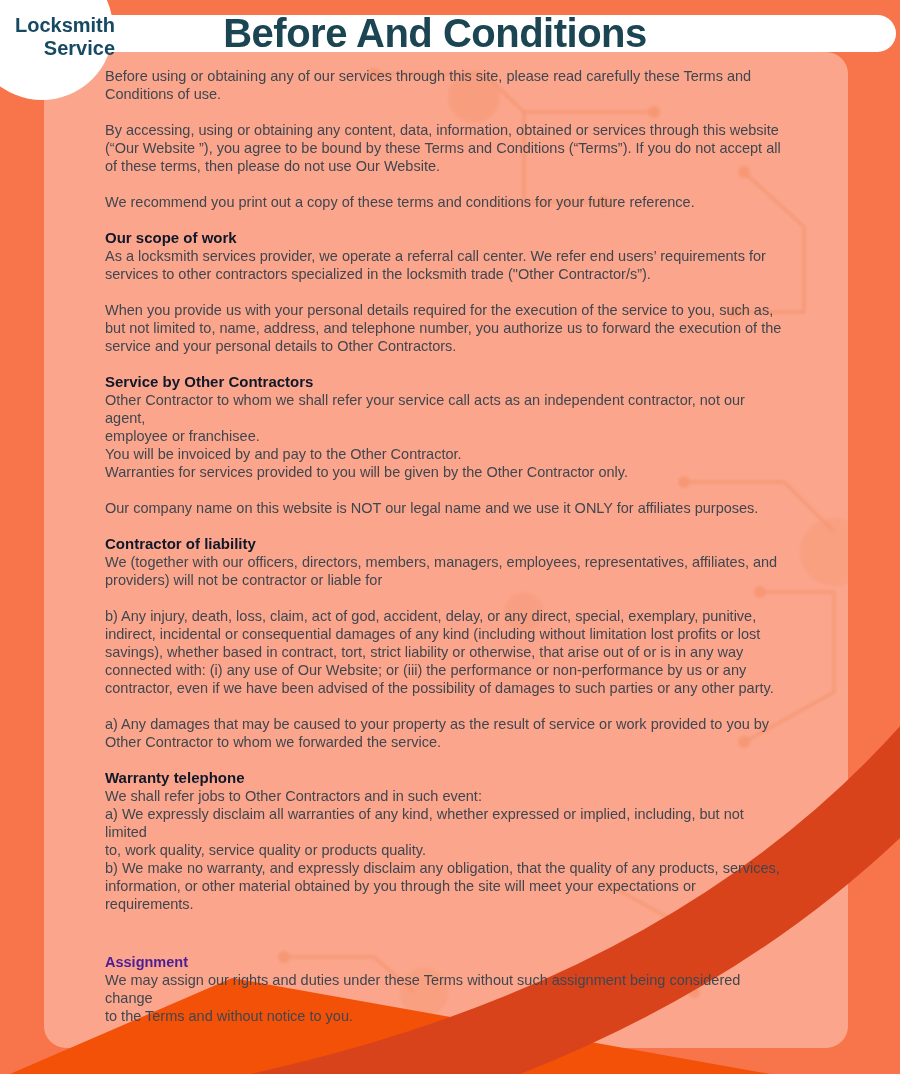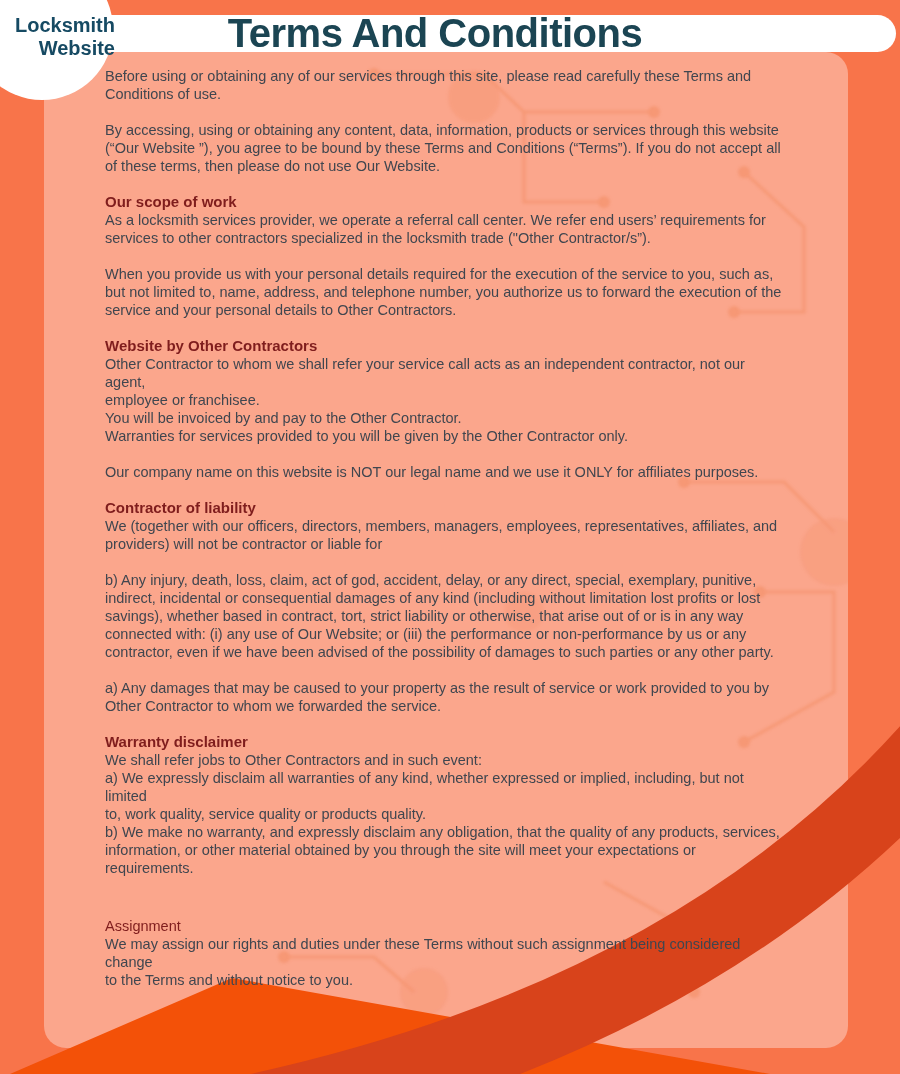--- a/index.html
+++ b/index.html
@@ -17,24 +17,24 @@
   
   .decor{position:absolute;left:0;top:0;z-index:2;pointer-events:none;}
   
   .content{
     position:absolute;left:44px;top:52px;width:744px;height:996px;z-index:3;
     box-sizing:border-box;padding:15px 0 0 61px;
     color:#40464F;font-size:14.5px;line-height:18px;
   }
   .content p{margin:0 0 18px 0;white-space:pre-line;max-width:746px;}
   .content h2{
-    margin:0;font-size:15px;line-height:18px;font-weight:bold;color:#7f1d1d;
+    margin:0;font-size:15px;line-height:18px;font-weight:bold;color:#0f172a;
     white-space:pre-line;
   }
-  .content h2.plain{font-weight:normal;color:#7f1d1d;font-size:14.5px;margin-top:40px;}
+  .content h2.plain{font-weight:bold;color:#4c1d95;font-size:14.5px;margin-top:40px;}
   
   .banner{
     position:absolute;left:0;top:15px;width:896px;height:37px;z-index:4;
     background:#FFFFFF;border-radius:0 19px 19px 0;
   }
   .banner h1{
     margin:0;position:absolute;left:0;top:-5px;width:870px;text-align:center;
     font-size:40px;line-height:46px;font-weight:bold;color:#1B4553;
     letter-spacing:-0.5px;
   }
@@ -89,67 +89,68 @@
   </div>
 
   <svg class="decor" width="900" height="1074" viewBox="0 0 900 1074">
     <polygon points="10,1074 232,978 770,1074" fill="#F35108"></polygon>
     <path d="M 940 740 Q 640 1085 20 1150" stroke="#D8431B" stroke-width="78" fill="none"></path>
   </svg>
 
   <div class="content">
     <p>Before using or obtaining any of our services through this site, please read carefully these Terms and
 Conditions of use.</p>
-    <p>By accessing, using or obtaining any content, data, information, products or services through this website
+    <p>By accessing, using or obtaining any content, data, information, obtained or services through this website
 (“Our Website ”), you agree to be bound by these Terms and Conditions (“Terms”). If you do not accept all
 of these terms, then please do not use Our Website.</p>
+    <p>We recommend you print out a copy of these terms and conditions for your future reference.</p>
 
     <h2>Our scope of work</h2>
     <p>As a locksmith services provider, we operate a referral call center. We refer end users’ requirements for
 services to other contractors specialized in the locksmith trade ("Other Contractor/s”).</p>
 
     <p>When you provide us with your personal details required for the execution of the service to you, such as,
 but not limited to, name, address, and telephone number, you authorize us to forward the execution of the
 service and your personal details to Other Contractors.</p>
 
-    <h2>Website by Other Contractors</h2>
+    <h2>Service by Other Contractors</h2>
     <p>Other Contractor to whom we shall refer your service call acts as an independent contractor, not our agent,
 employee or franchisee.
 You will be invoiced by and pay to the Other Contractor.
 Warranties for services provided to you will be given by the Other Contractor only.</p>
     <p>Our company name on this website is NOT our legal name and we use it ONLY for affiliates purposes.</p>
 
     <h2>Contractor of liability</h2>
     <p>We (together with our officers, directors, members, managers, employees, representatives, affiliates, and
 providers) will not be contractor or liable for</p>
     <p>b) Any injury, death, loss, claim, act of god, accident, delay, or any direct, special, exemplary, punitive,
 indirect, incidental or consequential damages of any kind (including without limitation lost profits or lost
 savings), whether based in contract, tort, strict liability or otherwise, that arise out of or is in any way
 connected with: (i) any use of Our Website; or (iii) the performance or non-performance by us or any
 contractor, even if we have been advised of the possibility of damages to such parties or any other party.</p>
     <p>a) Any damages that may be caused to your property as the result of service or work provided to you by
 Other Contractor to whom we forwarded the service.</p>
 
-    <h2>Warranty disclaimer</h2>
+    <h2>Warranty telephone</h2>
     <p>We shall refer jobs to Other Contractors and in such event:
 a) We expressly disclaim all warranties of any kind, whether expressed or implied, including, but not limited
 to, work quality, service quality or products quality.
 b) We make no warranty, and expressly disclaim any obligation, that the quality of any products, services,
 information, or other material obtained by you through the site will meet your expectations or
 requirements.</p>
 
     <h2 class="plain">Assignment</h2>
     <p>We may assign our rights and duties under these Terms without such assignment being considered change
 to the Terms and without notice to you.</p>
   </div>
 
   <div class="banner">
-    <h1>Terms And Conditions</h1>
+    <h1>Before And Conditions</h1>
   </div>
 
   <div class="logo-circle">
     <div class="logo-text">
       <span>Locksmith</span><br>
-      <span>Website</span>
+      <span>Service</span>
     </div>
   </div>
 
 </div>
 
 </body></html>

